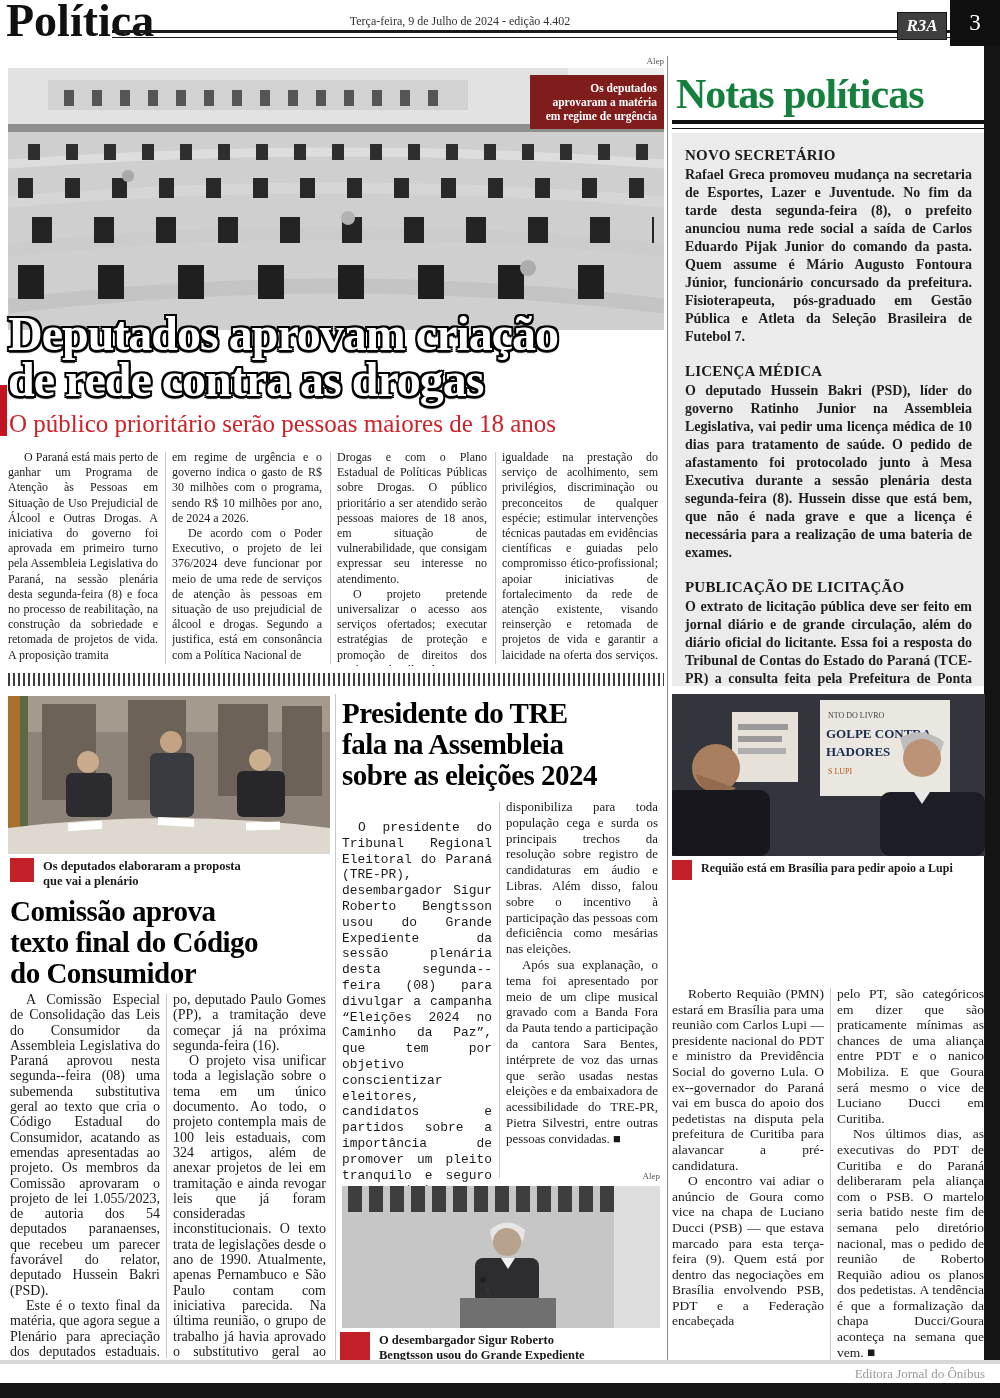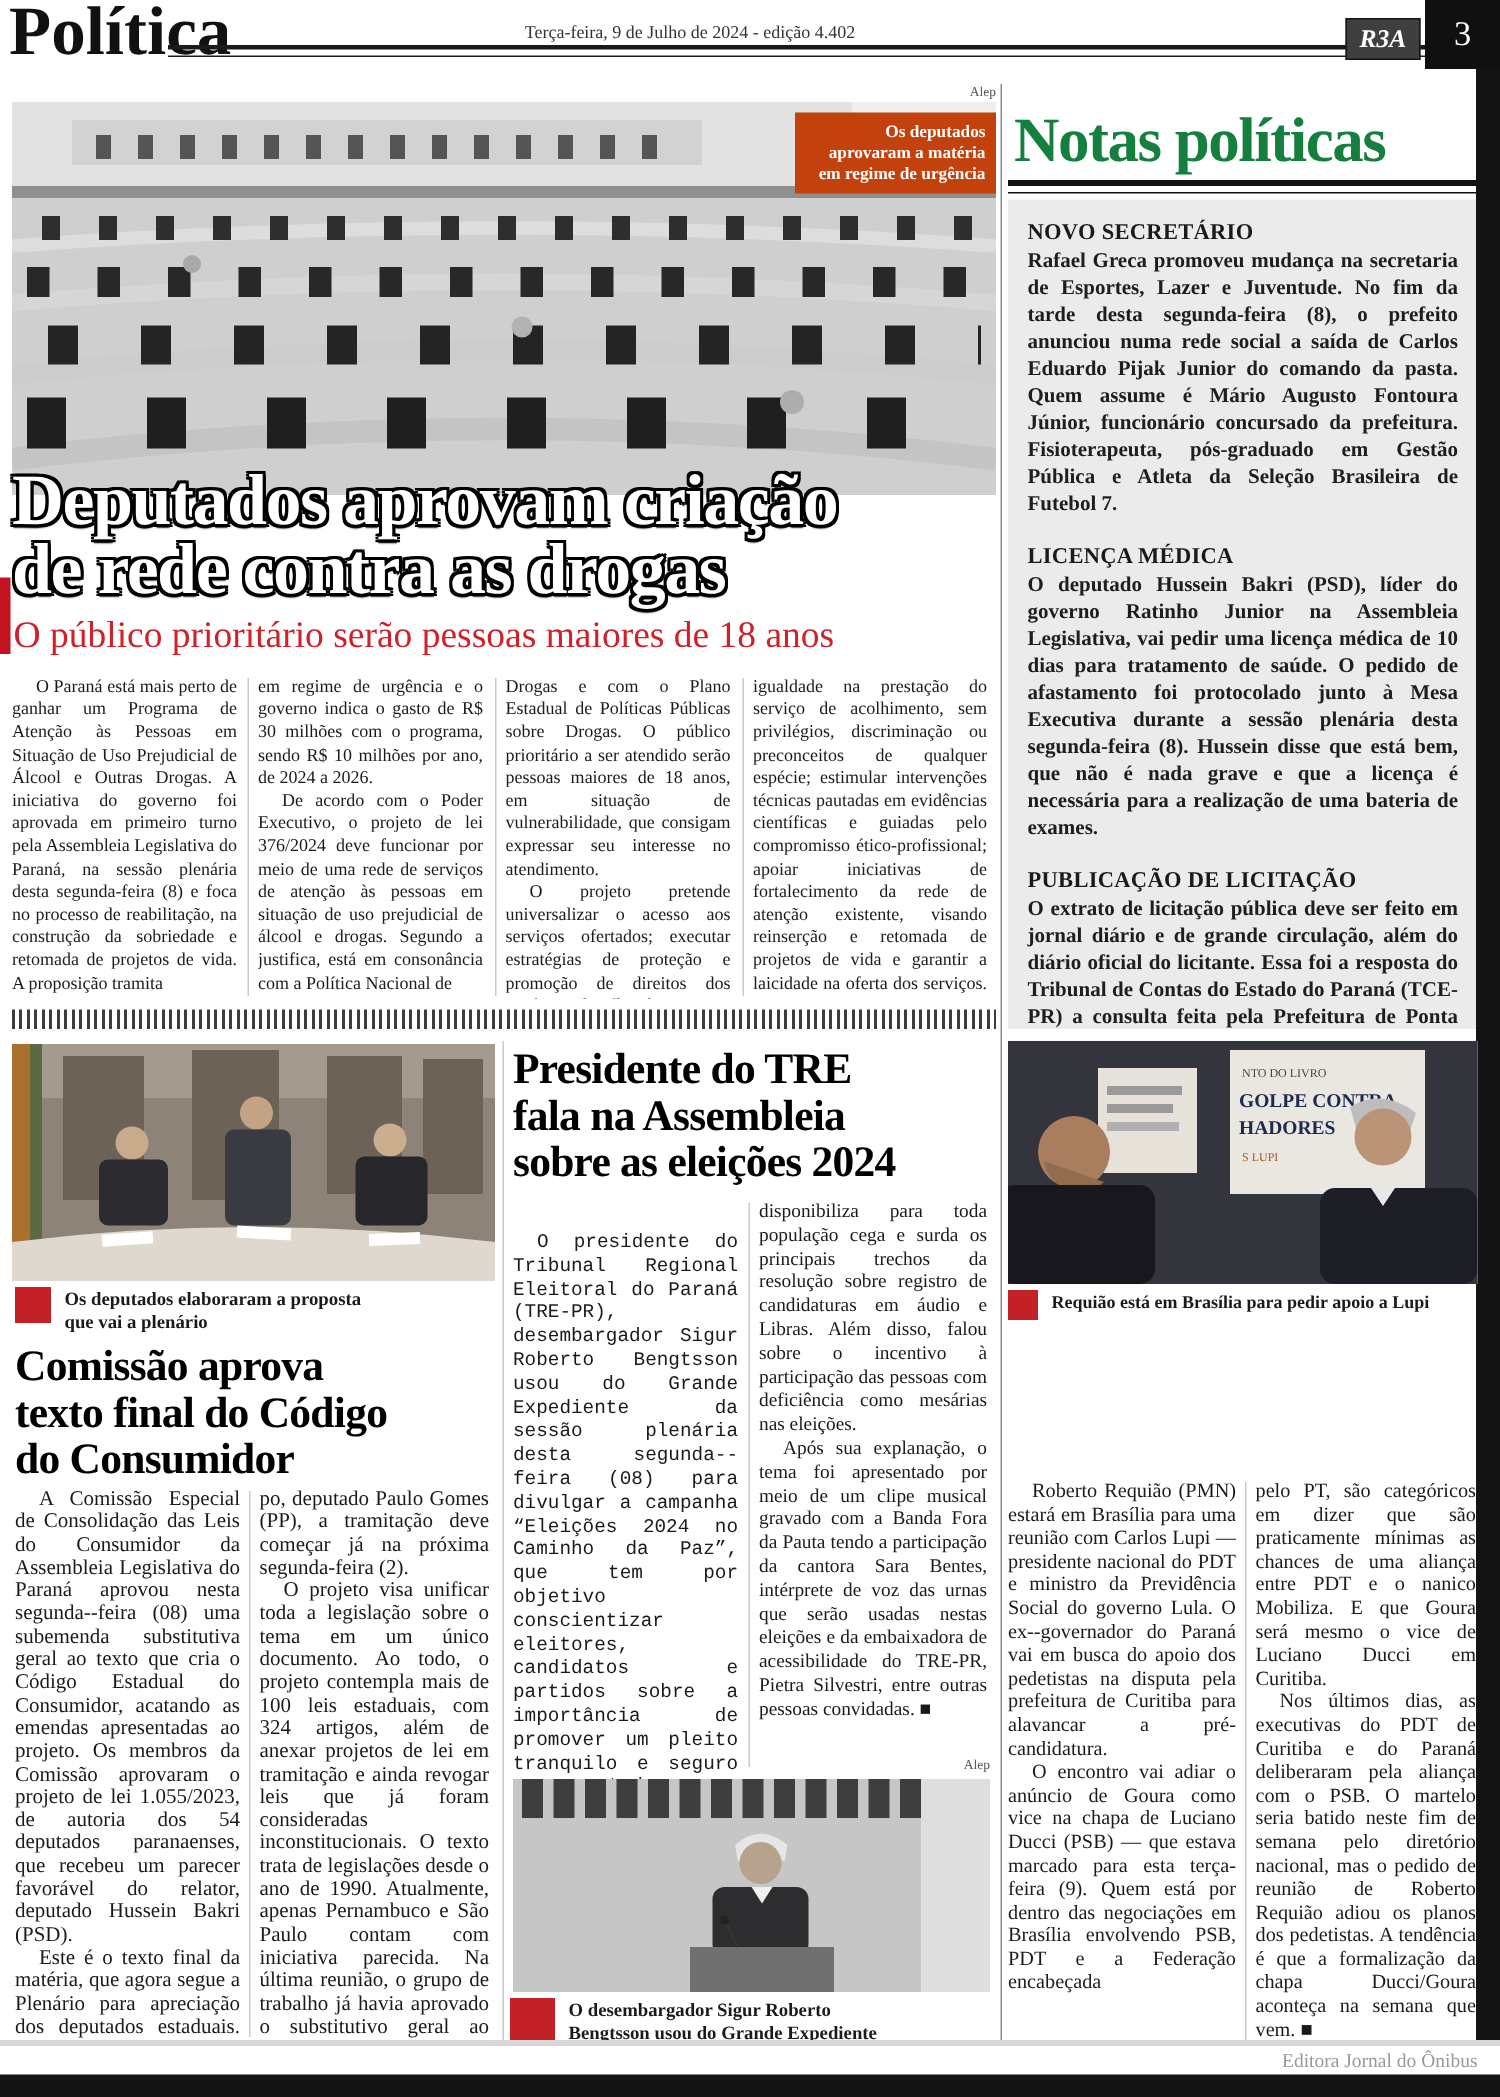--- a/index.html
+++ b/index.html
@@ -18,21 +18,21 @@
               font-size:23px;text-align:center;line-height:46px;}
   .right-band{left:984px;top:46px;width:16px;height:1314px;background:#141414;}
   .bottom-band{left:0;top:1383px;width:1000px;height:15px;background:#141414;}
 
   
   .photo{overflow:hidden;background:#bbb;}
   .photo svg{display:block;}
 
   
   .credit{font-size:9px;color:#555;text-align:right;}
-  .photo-flag{background:#c2410c;color:#fff;font-weight:bold;font-size:11.5px;line-height:14px;
+  .photo-flag{background:#7f1d1d;color:#fff;font-weight:bold;font-size:11.5px;line-height:14px;
               text-align:right;padding:6px 7px;white-space:pre-line;}
   .caption{display:flex;align-items:flex-start;}
   .cap-square{background:#c32127;flex:0 0 auto;margin-right:9px;}
   .cap-text{font-weight:bold;font-size:12.5px;line-height:15px;white-space:pre-line;padding-top:1px;}
 
   
   .hl{font-weight:bold;font-size:48px;line-height:46px;letter-spacing:-1px;color:#fff;white-space:nowrap;
       text-shadow:-2px -2px 0 #000,0 -2px 0 #000,2px -2px 0 #000,-2px 0 0 #000,2px 0 0 #000,
                   -2px 2px 0 #000,0 2px 0 #000,2px 2px 0 #000,0 3px 1px rgba(0,0,0,.85);}
   .red-bar{background:#c41320;}
@@ -181,21 +181,21 @@
   </div>
   <div class="abs sub-hl" style="left:10px;top:896px;width:322px;">Comissão aprova
 texto final do Código
 do Consumidor</div>
   <div class="abs col com-col" style="left:10px;top:992px;width:150px;height:368px;">
     <p>A Comissão Especial de Consolidação das Leis do Consumidor da Assembleia Legislativa do Paraná aprovou nesta segunda--feira (08) uma subemenda substitutiva geral ao texto que cria o Código Estadual do Consumidor, acatando as emendas apresentadas ao projeto. Os membros da Comissão aprovaram o projeto de lei 1.055/2023, de autoria dos 54 deputados paranaenses, que recebeu um parecer favorável do relator, deputado Hussein Bakri (PSD).</p>
     <p>Este é o texto final da matéria, que agora segue a Plenário para apreciação dos deputados estaduais. Segundo presidente do gru-</p>
   </div>
   <div class="abs vrule" style="left:166px;top:994px;height:364px;"></div>
   <div class="abs col com-col cont" style="left:173px;top:992px;width:153px;height:368px;">
-    <p>po, deputado Paulo Gomes (PP), a tramitação deve começar já na próxima segunda-feira (2).</p>
+    <p>po, deputado Paulo Gomes (PP), a tramitação deve começar já na próxima segunda-feira (16).</p>
     <p>O projeto visa unificar toda a legislação sobre o tema em um único documento. Ao todo, o projeto contempla mais de 100 leis estaduais, com 324 artigos, além de anexar projetos de lei em tramitação e ainda revogar leis que já foram consideradas inconstitucionais. O texto trata de legislações desde o ano de 1990. Atualmente, apenas Pernambuco e São Paulo contam com iniciativa parecida. Na última reunião, o grupo de trabalho já havia aprovado o substitutivo geral ao texto original. ■</p>
   </div>
 
   <div class="abs sub-hl" style="left:342px;top:698px;width:320px;">Presidente do TRE
 fala na Assembleia
 sobre as eleições 2024</div>
   <div class="abs col tre-col" style="left:342px;top:820px;width:150px;height:380px;font-family:Liberation Mono, monospace;">
     <p>O presidente do Tribunal Regional Eleitoral do Paraná (TRE-PR), desembargador Sigur Roberto Bengtsson usou do Grande Expediente da sessão plenária desta segunda--feira (08) para divulgar a campanha “Eleições 2024 no Caminho da Paz”, que tem por objetivo conscientizar eleitores, candidatos e partidos sobre a importância de promover um pleito tranquilo e seguro para todas as pessoas, sem desinformação e violência, e que respeite as cotas de gênero e a legislação eleitoral.</p>
     <p>Em sua fala, o presidente do TRE-PR também apresentou o projeto “Resoluções Acessíveis', que</p>
   </div>

